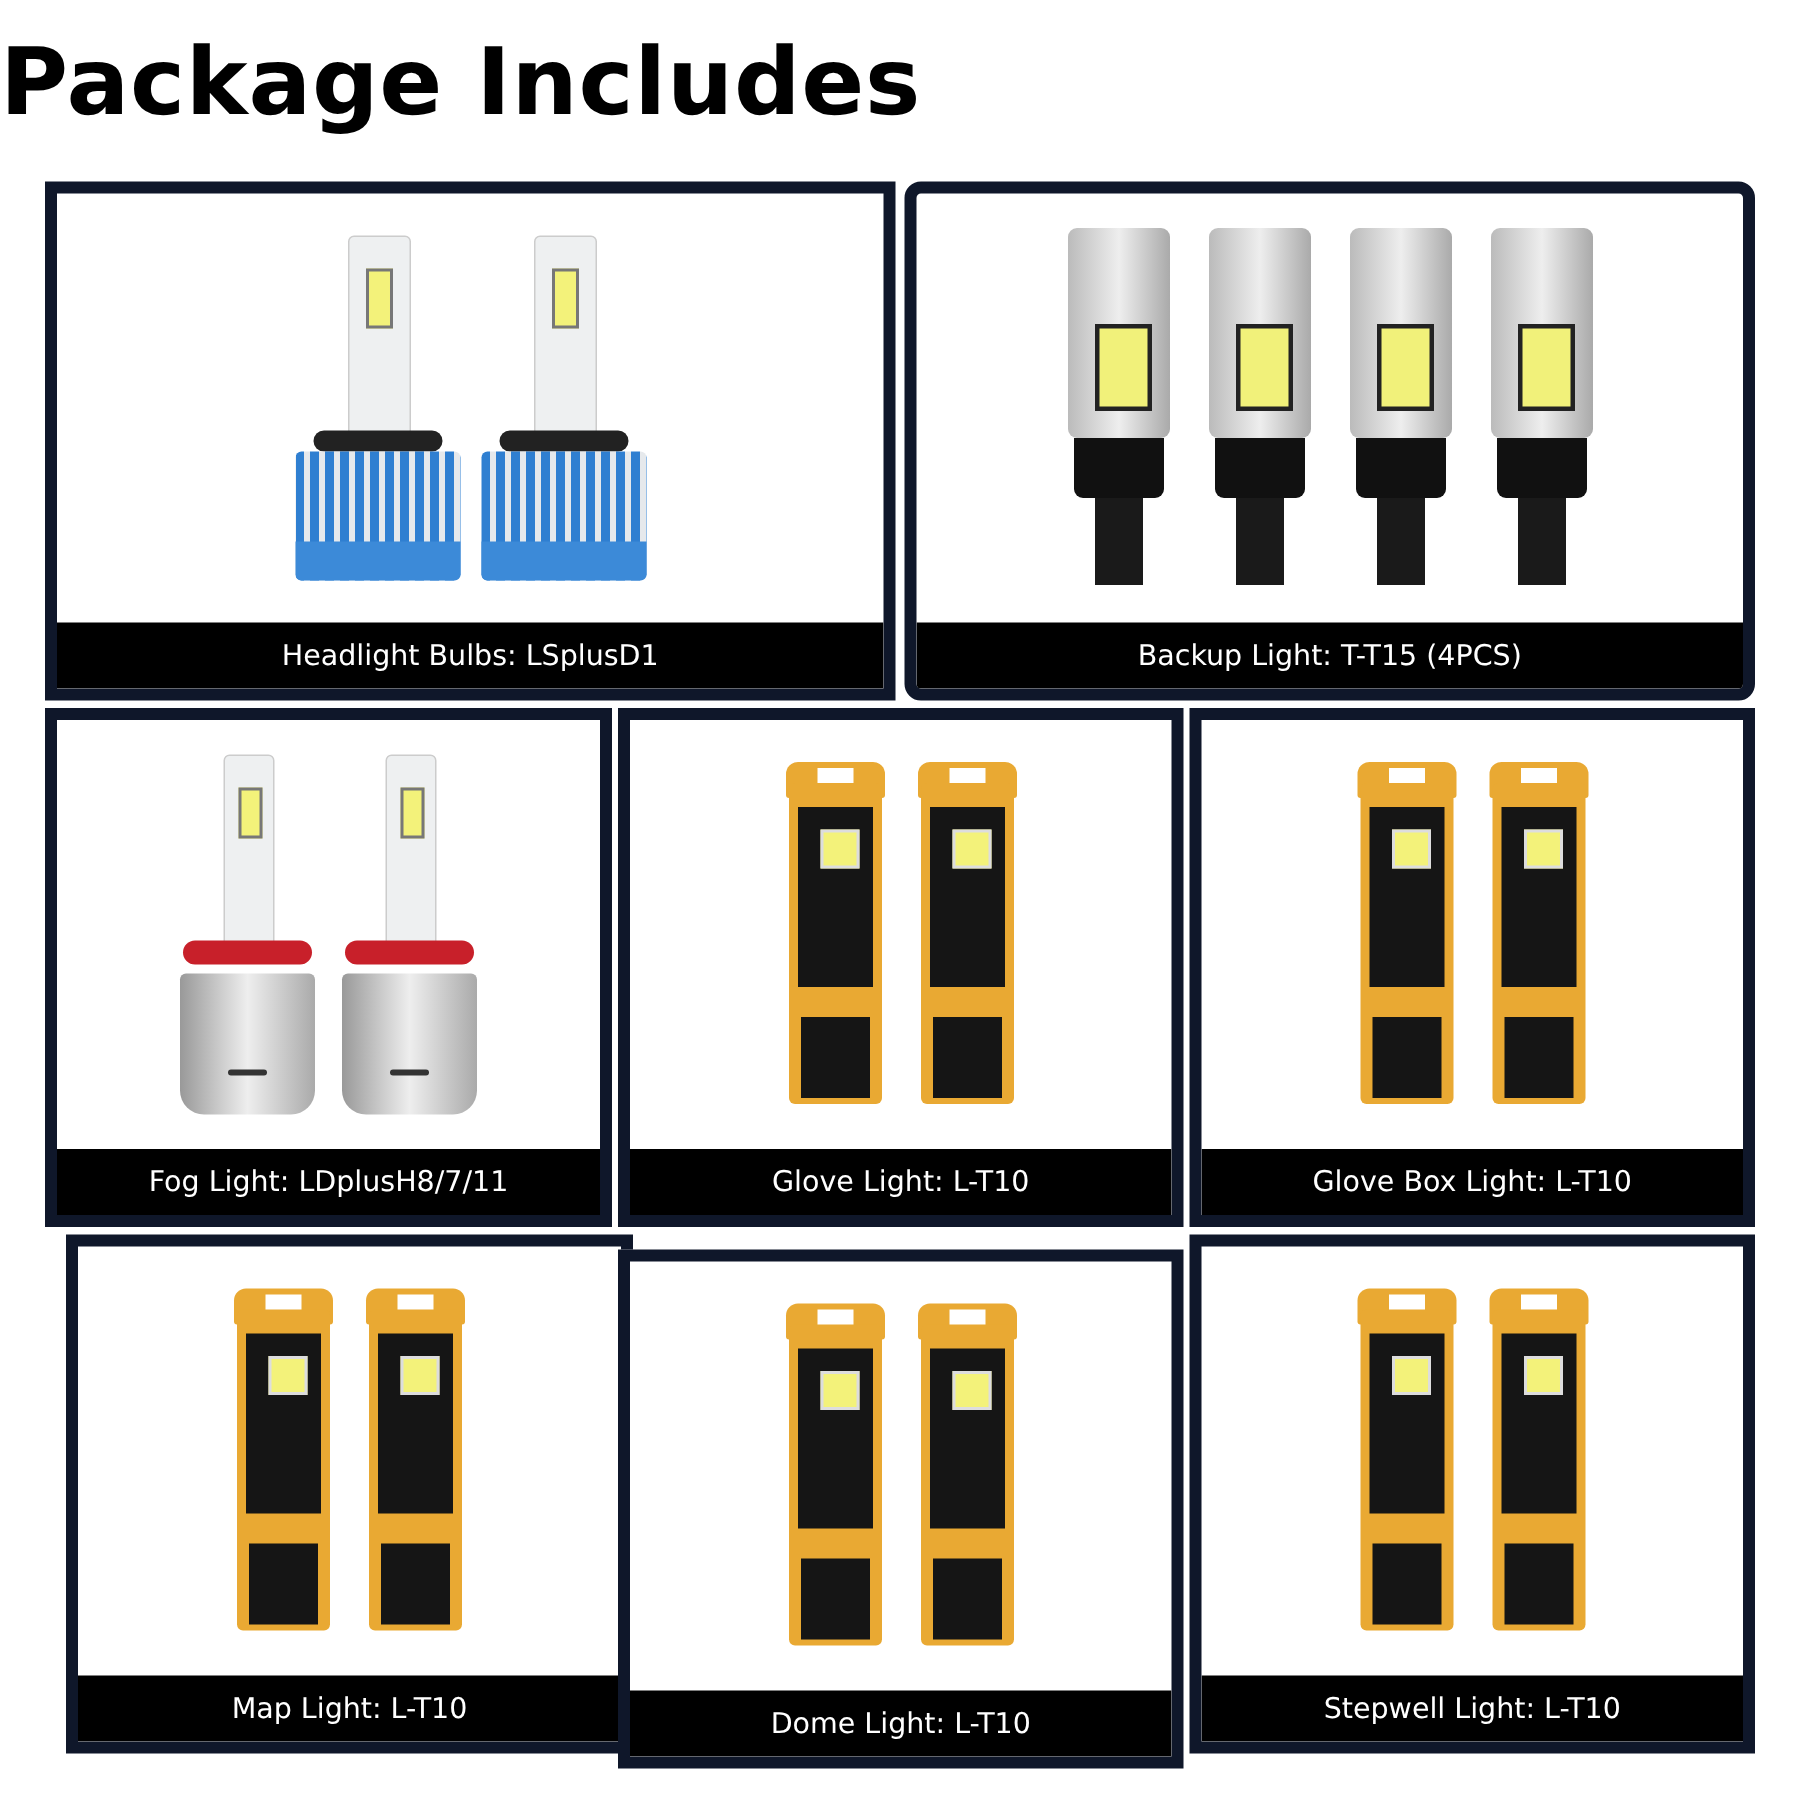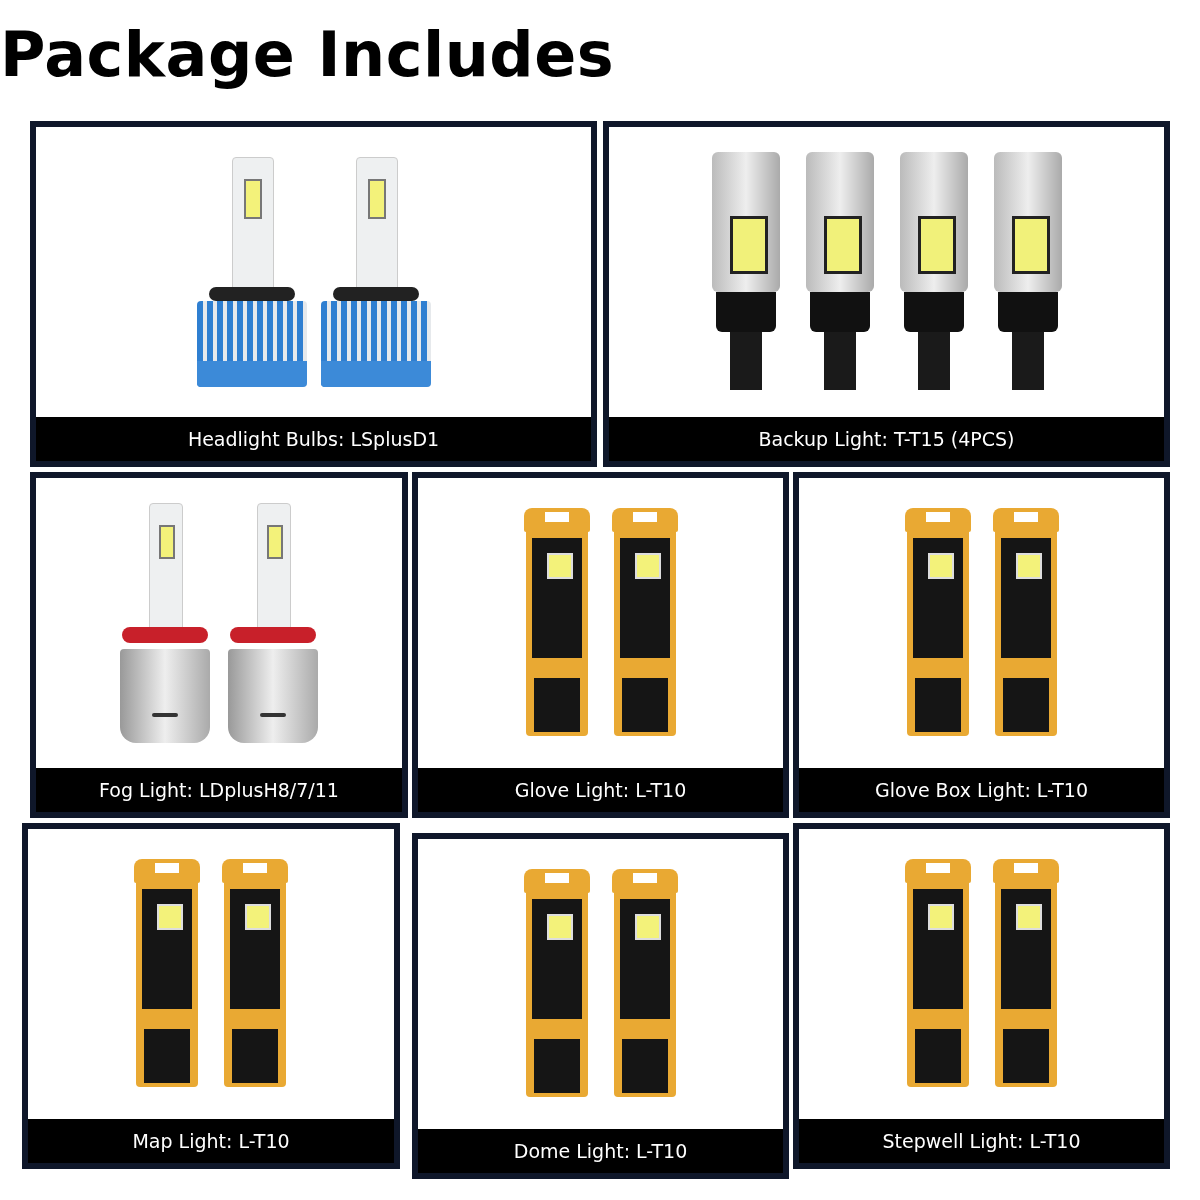--- a/index.html
+++ b/index.html
@@ -1,18 +1,18 @@
 <!DOCTYPE html>
 <html><head>
 <meta charset="utf-8">
 <style>
   html, body { margin:0; padding:0; background:#fff; }
   body { width:1200px; height:1200px; position:relative; overflow:hidden; font-family:"Liberation Sans", sans-serif; }
   .title { position:absolute; top:18px; left:0; width:1200px; font-size:62px; font-weight:bold; color:#000; letter-spacing:0.5px; font-family:"DejaVu Sans", sans-serif; }
-  .card { position:absolute; border:6px solid #0f172a; box-sizing:border-box; background:#fff; overflow:hidden; }
+  .card { position:absolute; border:8px solid #0f172a; box-sizing:border-box; background:#fff; overflow:hidden; }
   .card .pic { position:absolute; left:0; right:0; top:0; bottom:44px; display:flex; justify-content:center; align-items:center; gap:14px; }
   .card .label { position:absolute; left:0; right:0; bottom:0; height:44px; background:#000; color:#fff; font-size:19px; display:flex; justify-content:center; align-items:center; font-family:"DejaVu Sans", sans-serif; }
   
   .t10 { width:74px; height:230px; position:relative; }
   .t10 .body { position:absolute; left:6px; top:14px; width:62px; height:214px; background:#e9a933; border-radius:4px; }
   .t10 .black { position:absolute; left:12px; top:30px; width:50px; height:120px; background:#151515; }
   .t10 .chip { position:absolute; left:27px; top:45px; width:22px; height:22px; background:#f3f27a; border:2px solid #ddd; }
   .t10 .cap { position:absolute; left:4px; top:0; width:66px; height:24px; background:#e9a933; border-radius:8px 8px 2px 2px; }
   .t10 .led { position:absolute; left:25px; top:4px; width:24px; height:12px; background:#fff; }
   .t10 .pads { position:absolute; left:14px; top:170px; width:46px; height:54px; background:#151515; }
@@ -53,21 +53,21 @@
     <div class="hl">
         <div class="shaft"></div>
         <div class="chip"></div>
         <div class="ring"></div>
         <div class="base"></div>
       </div>
   </div>
   <div class="label">Headlight Bulbs: LSplusD1</div>
 </div>
 
-<div class="card" style="left:603px; top:121px; width:567px; height:346px;">
+<div class="card" style="left:603px; top:121px; width:567px; height:346px;border-radius:11px;">
   <div class="pic" style="gap:22px;">
     <div class="t15">
         <div class="head"></div>
         <div class="leds"></div>
         <div class="neck"></div>
         <div class="pin"></div>
       </div>
     <div class="t15">
         <div class="head"></div>
         <div class="leds"></div>
@@ -147,21 +147,21 @@
         <div class="led"></div>
         <div class="body"></div>
         <div class="black"></div>
         <div class="chip"></div>
         <div class="pads"></div>
       </div>
   </div>
   <div class="label">Glove Box Light: L-T10</div>
 </div>
 
-<div class="card" style="left:22px; top:823px; width:378px; height:346px;">
+<div class="card" style="left:44px; top:823px; width:378px; height:346px;">
   <div class="pic">
     <div class="t10">
         <div class="cap"></div>
         <div class="led"></div>
         <div class="body"></div>
         <div class="black"></div>
         <div class="chip"></div>
         <div class="pads"></div>
       </div>
     <div class="t10">

